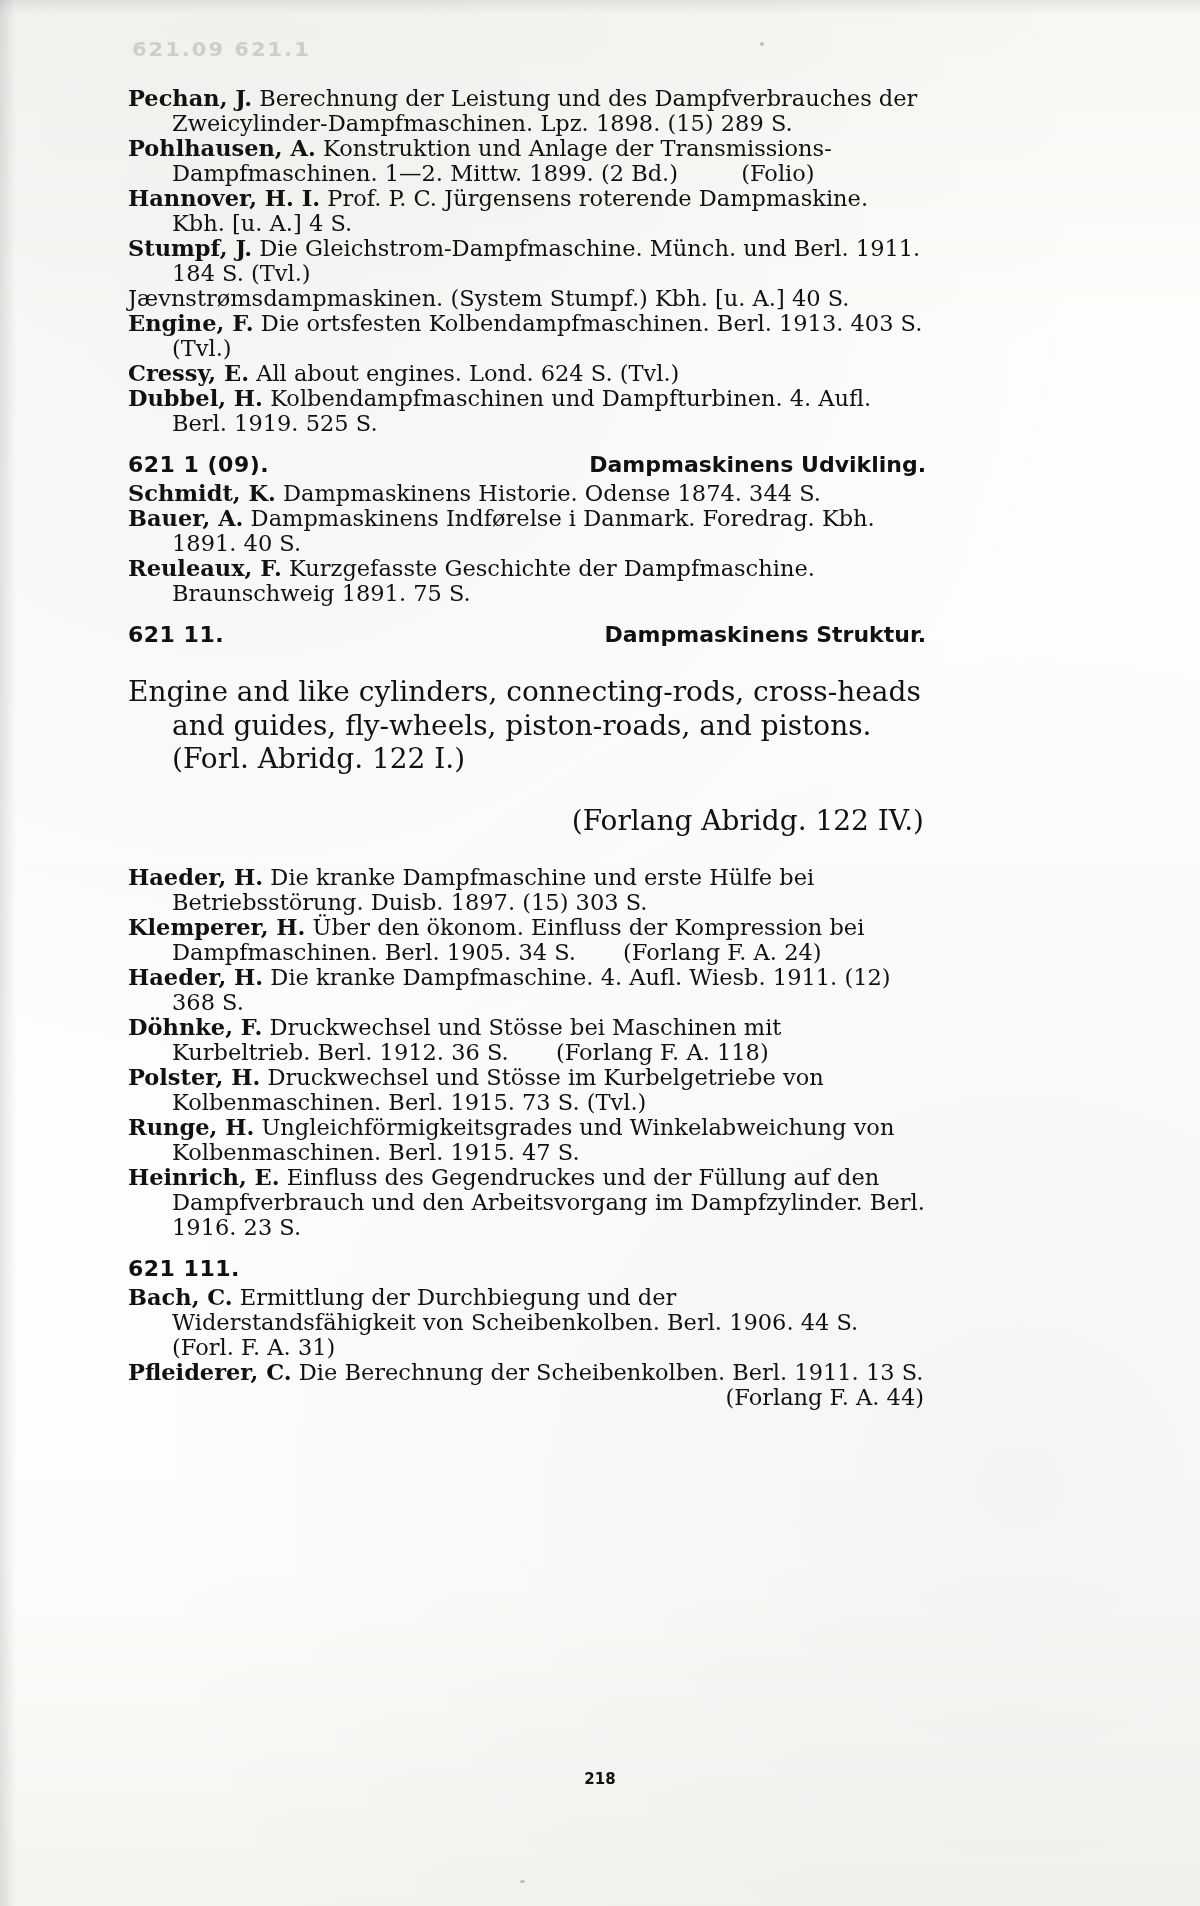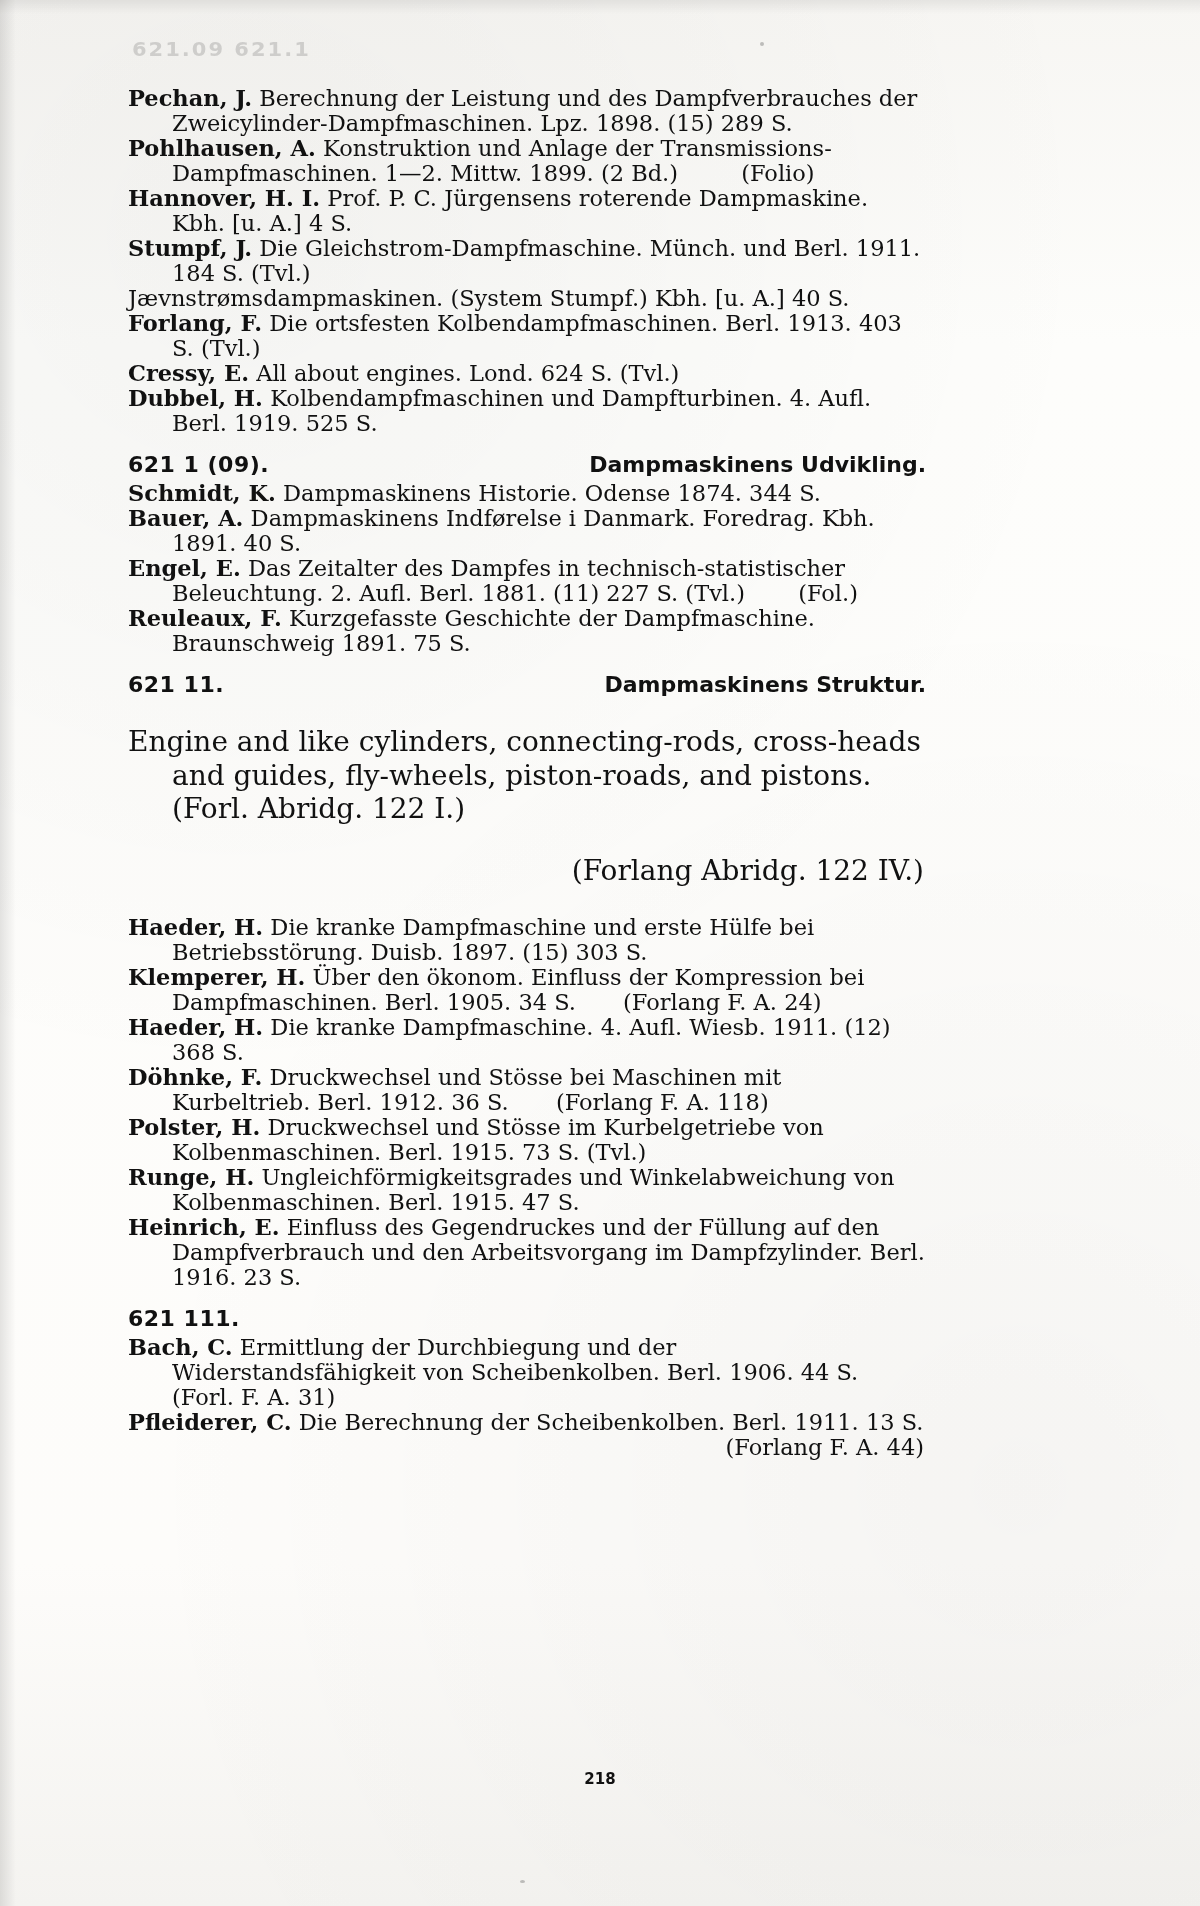--- a/index.html
+++ b/index.html
@@ -140,21 +140,21 @@
     <span>Prof. P. C. Jürgensens roterende Dampmaskine. Kbh. [u. A.] 4 S.</span>
   </p>
   <p class="entry">
     <span class="hang author">Stumpf, J.</span>
     <span>Die Gleichstrom-Dampfmaschine. Münch. und Berl. 1911. 184 S. (Tvl.)</span>
   </p>
   <p class="entry" style="padding-left:0;">
     <span>Jævnstrømsdampmaskinen. (System Stumpf.) Kbh. [u. A.] 40 S.</span>
   </p>
   <p class="entry">
-    <span class="hang author">Forlang, F.</span>
+    <span class="hang author">Engine, F.</span>
     <span>Die ortsfesten Kolbendampfmaschinen. Berl. 1913. 403 S. (Tvl.)</span>
   </p>
   <p class="entry">
     <span class="hang author">Cressy, E.</span>
     <span>All about engines. Lond. 624 S. (Tvl.)</span>
   </p>
   <p class="entry">
     <span class="hang author">Dubbel, H.</span>
     <span>Kolbendampfmaschinen und Dampfturbinen. 4. Aufl. Berl. 1919. 525 S.</span>
   </p>
@@ -166,25 +166,20 @@
 
   <p class="entry">
     <span class="hang author">Schmidt, K.</span>
     <span>Dampmaskinens Historie. Odense 1874. 344 S.</span>
   </p>
   <p class="entry">
     <span class="hang author">Bauer, A.</span>
     <span>Dampmaskinens Indførelse i Danmark. Foredrag. Kbh. 1891. 40 S.</span>
   </p>
   <p class="entry">
-    <span class="hang author">Engel, E.</span>
-    <span>Das Zeitalter des Dampfes in technisch-statistischer Beleuchtung. 2. Aufl. Berl. 1881. (11) 227 S. (Tvl.)</span>
-    <span style="display:inline-block;width:46px;"></span><span>(Fol.)</span>
-  </p>
-  <p class="entry">
     <span class="hang author">Reuleaux, F.</span>
     <span>Kurzgefasste Geschichte der Dampfmaschine. Braunschweig 1891. 75 S.</span>
   </p>
 
   <div class="section-head">
     <span class="num">621 11.</span>
     <span class="title">Dampmaskinens Struktur.</span>
   </div>
 
   <p class="plain">

